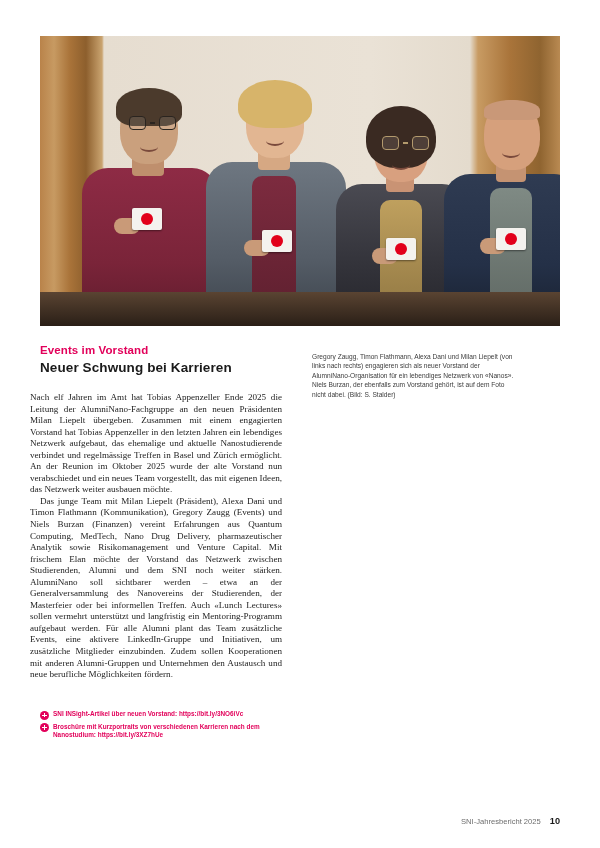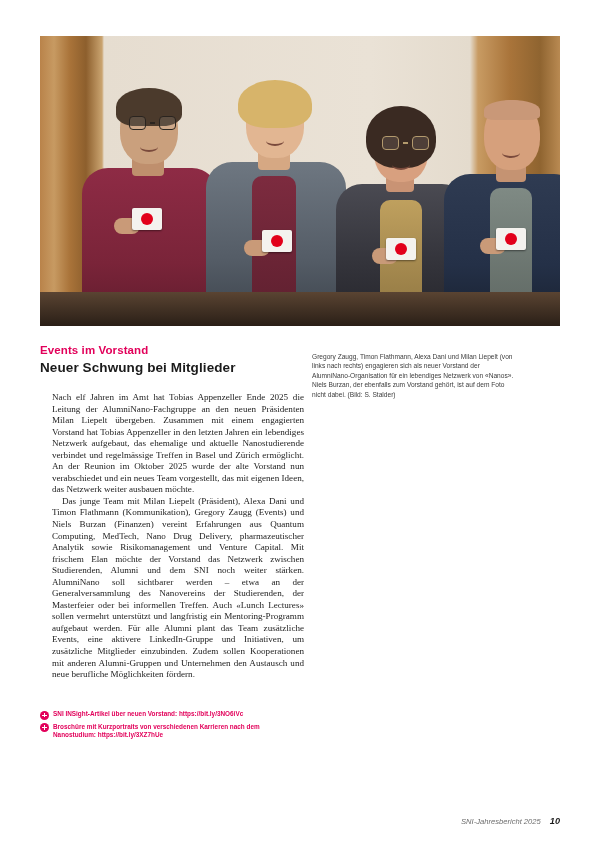--- a/index.html
+++ b/index.html
@@ -146,21 +146,21 @@
     left: 40px;
     top: 360px;
     font-size: 13.5px;
     font-weight: bold;
     color: #1a1a1a;
     letter-spacing: .1px;
   }
 
   .body-col {
     position: absolute;
-    left: 52px;
+    left: 30px;
     top: 392px;
     width: 252px;
     font-family: "Liberation Serif", serif;
     font-size: 9.1px;
     line-height: 11.55px;
     color: #1c1c1c;
     text-align: justify;
   }
   .body-col p {
     margin: 0;
@@ -220,21 +220,20 @@
   }
 
   
   .footer {
     position: absolute;
     right: 40px;
     top: 816px;
     display: flex;
     align-items: baseline;
     gap: 9px;
-    font-style: italic;
   }
   .footer-label {
     font-size: 7.6px;
     color: #6d6d6d;
   }
   .footer-page {
     font-size: 9.2px;
     font-weight: bold;
     color: #1a1a1a;
   }
@@ -307,21 +306,21 @@
       <div class="award-box" style="left:56px; bottom:76px;">
         <div class="award-dot"></div>
       </div>
     </div>
 
     <div class="floor"></div>
   </div>
 </div>
 
 <div class="kicker">Events im Vorstand</div>
-<div class="headline">Neuer Schwung bei Mitglieder</div>
+<div class="headline">Neuer Schwung bei Karrieren</div>
 
 <div class="body-col">
   <p>Nach elf Jahren im Amt hat Tobias Appenzeller Ende 2025 die Leitung der AlumniNano-Fachgruppe an den neuen Präsidenten Milan Liepelt übergeben. Zusammen mit einem engagierten Vorstand hat Tobias Appenzeller in den letzten Jahren ein lebendiges Netzwerk aufgebaut, das ehemalige und aktuelle Nanostudierende verbindet und regelmässige Treffen in Basel und Zürich ermöglicht. An der Reunion im Oktober 2025 wurde der alte Vorstand nun verabschiedet und ein neues Team vorgestellt, das mit eigenen Ideen, das Netzwerk weiter ausbauen möchte.</p>
   <p>Das junge Team mit Milan Liepelt (Präsident), Alexa Dani und Timon Flathmann (Kommunikation), Gregory Zaugg (Events) und Niels Burzan (Finanzen) vereint Erfahrungen aus Quantum Computing, MedTech, Nano Drug Delivery, pharmazeutischer Analytik sowie Risikomanagement und Venture Capital. Mit frischem Elan möchte der Vorstand das Netzwerk zwischen Studierenden, Alumni und dem SNI noch weiter stärken. AlumniNano soll sichtbarer werden – etwa an der Generalversammlung des Nanovereins der Studierenden, der Masterfeier oder bei informellen Treffen. Auch «Lunch Lectures» sollen vermehrt unterstützt und langfristig ein Mentoring-Programm aufgebaut werden. Für alle Alumni plant das Team zusätzliche Events, eine aktivere LinkedIn-Gruppe und Initiativen, um zusätzliche Mitglieder einzubinden. Zudem sollen Kooperationen mit anderen Alumni-Gruppen und Unternehmen den Austausch und neue berufliche Möglichkeiten fördern.</p>
 </div>
 
 <div class="caption">Gregory Zaugg, Timon Flathmann, Alexa Dani und Milan Liepelt (von links nach rechts) engagieren sich als neuer Vorstand der AlumniNano-Organisation für ein lebendiges Netzwerk von «Nanos». Niels Burzan, der ebenfalls zum Vorstand gehört, ist auf dem Foto nicht dabei. (Bild: S. Stalder)</div>
 
 <div class="links">
   <div class="link-row">

